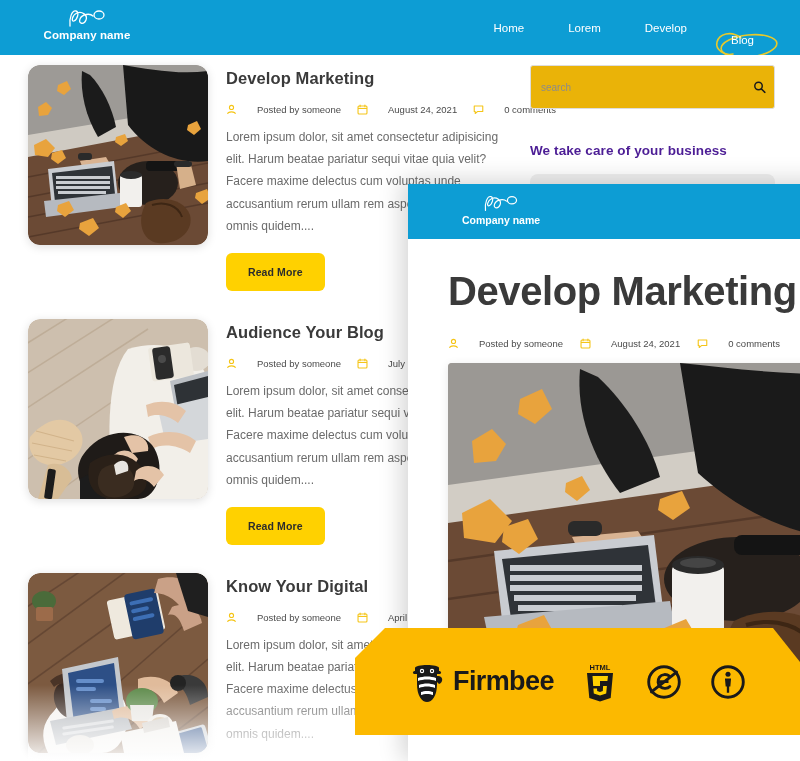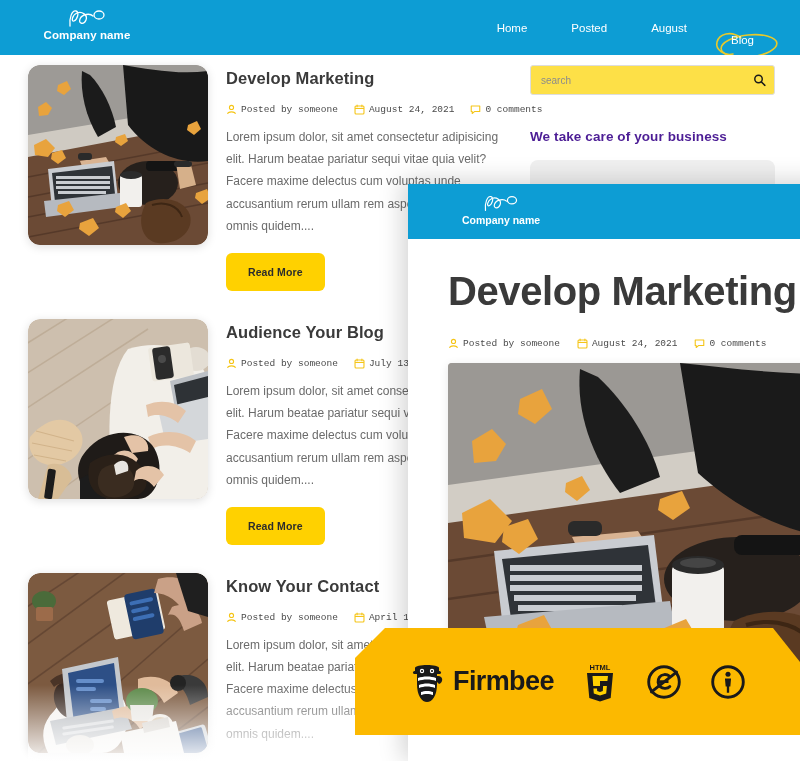--- a/index.html
+++ b/index.html
@@ -53,21 +53,21 @@
   .post-thumb svg { display:block; width: 180px; height: 180px; }
   .post-body { flex: 1 1 auto; padding-top: 4px; min-width: 0; }
   .post-title {
     font-size: 16.5px; font-weight: bold; color: #3a3a3a;
     letter-spacing: .1px; margin-bottom: 16px;
   }
   .post-meta {
     display: flex; align-items: center; gap: 16px; margin-bottom: 11px;
     font-size: 9.5px; color: #4a4a4a; white-space: nowrap;
   }
-  .meta-item { display: flex; gap: 4px; font-family: Liberation Mono, monospace; }
+  .meta-item { display: flex; gap: 20px; }
   .meta-ico { width: 11px; height: 11px; flex: 0 0 11px; display: block; }
   .post-excerpt {
     font-size: 12px; line-height: 1.85; color: #6b6b6b; margin-bottom: 16px;
     max-width: 300px;
   }
   .read-more {
     display: inline-block; background: #ffd100; color: #2c2c2c;
     font-size: 10.5px; font-weight: bold; border: none; cursor: pointer;
     padding: 13px 22px; border-radius: 6px; letter-spacing: .1px;
   }
@@ -75,22 +75,22 @@
   
   .fade-bottom {
     position: absolute; left: 0; bottom: -6px; width: 520px; height: 120px;
     background: linear-gradient(to bottom, rgba(255,255,255,0) 0%, rgba(255,255,255,.92) 62%, #fff 100%);
     pointer-events: none;
   }
 
   
   .sidebar { position: absolute; left: 530px; top: 10px; width: 245px; }
   .search-wrap {
-    position: relative; height: 30px; border: 1px solid #dddddd; border-radius: 3px;
-    background: #fde047; display: flex; align-items: center;
+    position: relative; height: 44px; border: 1px solid #dddddd; border-radius: 3px;
+    background: #eab308; display: flex; align-items: center;
   }
   .search-input {
     border: none; outline: none; background: transparent;
     font-family: "Liberation Sans", sans-serif;
     font-size: 10px; color: #555; padding: 0 30px 0 10px; width: 100%; height: 100%;
   }
   .search-input::placeholder { color: #8b8b8b; }
   .search-btn {
     position: absolute; right: 8px; top: 50%; transform: translateY(-50%);
     background: none; border: none; cursor: pointer; padding: 0; line-height: 0;
@@ -160,22 +160,22 @@
       <svg class="brand-mark" viewBox="0 0 46 24">
         <g fill="none" stroke="#ffffff" stroke-width="1.3" stroke-linecap="round">
           <path d="M6 20 C5 12, 8 4, 12 5 C16 6, 13 14, 10 15 C7 16, 8 9, 13 7 C18 5, 24 9, 22 14 C20 19, 14 18, 16 13 C18 8, 26 7, 29 10"></path>
           <ellipse cx="35" cy="9" rx="5" ry="4"></ellipse>
         </g>
       </svg>
       <div class="brand-name">Company name</div>
     </div>
     <div class="nav-links">
       <a class="nav-link" href="#">Home</a>
-      <a class="nav-link" href="#">Posted</a>
-      <a class="nav-link" href="#">August</a>
+      <a class="nav-link" href="#">Lorem</a>
+      <a class="nav-link" href="#">Develop</a>
       <span class="nav-link circled">
         <svg class="nav-circle" viewBox="0 0 72 36">
           <g fill="none" stroke="#e8c92b" stroke-width="1.6" stroke-linecap="round">
             <ellipse cx="38" cy="20" rx="28" ry="11" transform="rotate(-6 38 20)"></ellipse>
             <path d="M30 12 C20 4, 8 8, 6 16 C4 24, 14 30, 22 28"></path>
           </g>
         </svg>
         <span style="position:relative;">Blog</span>
       </span>
     </div>
@@ -407,21 +407,21 @@
               <rect x="144" y="158" width="34" height="28" rx="2" fill="#2d4f86" transform="rotate(-16 161 172)"></rect>
               <path d="M92 160 L148 148 L156 180 L96 180 Z" fill="#f2f0ec"></path>
               <path d="M114 150 L140 144 L142 154 L116 160 Z" fill="#d4d0ca"></path>
               <ellipse cx="52" cy="172" rx="14" ry="10" fill="#e6e2dc"></ellipse>
               <ellipse cx="16" cy="28" rx="12" ry="10" fill="#4a6b3a"></ellipse>
               <rect x="8" y="34" width="17" height="14" rx="2" fill="#9c6b4a"></rect>
             </g>
           </svg>
         </div>
         <div class="post-body">
-          <div class="post-title">Know Your Contact</div>
+          <div class="post-title">Know Your Digital</div>
           <div class="post-meta">
             <span class="meta-item">
               <svg class="meta-ico" viewBox="0 0 16 16">
                 <circle cx="8" cy="5" r="3" fill="none" stroke="#f5c518" stroke-width="1.6"></circle>
                 <path d="M2.5 14.5 C2.5 10.5 13.5 10.5 13.5 14.5" fill="none" stroke="#f5c518" stroke-width="1.6"></path>
               </svg>
               <span>Posted by someone</span>
             </span>
             <span class="meta-item">
               <svg class="meta-ico" viewBox="0 0 16 16">

